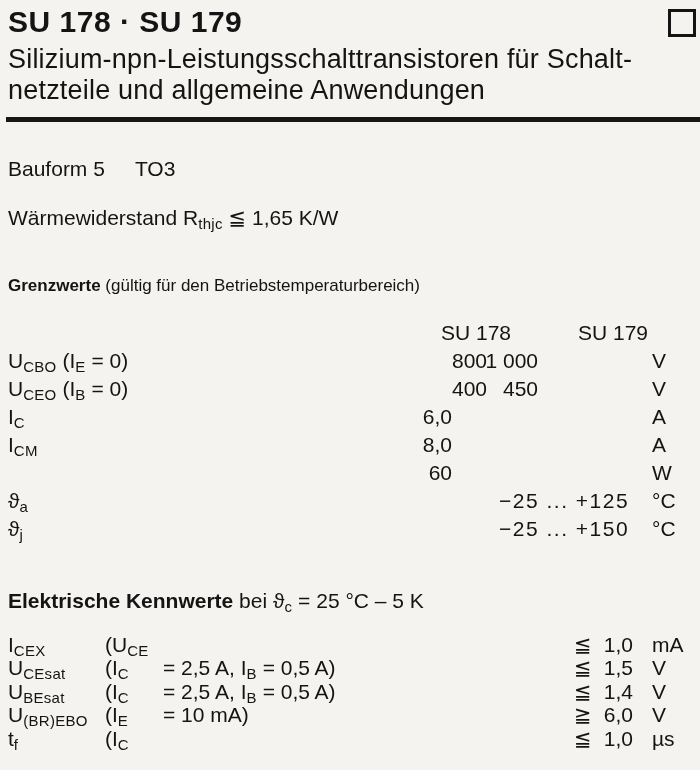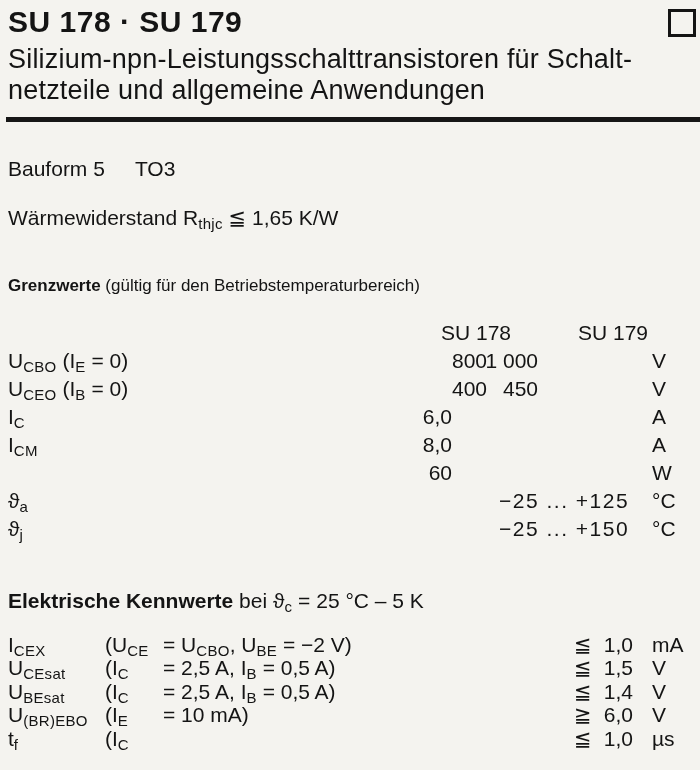--- a/index.html
+++ b/index.html
@@ -116,21 +116,20 @@
   </div>
 
 <div class="abs" id="kw-heading">
   <span class="hbold">Elektrische Kennwerte</span><span><span> bei ϑ</span><span class="sub">c</span><span> = 25 °C – 5 K</span></span>
 </div>
 
 <div id="kw-rows">
     <div class="trow">
       <span class="cell lbl"><span>I</span><span class="sub">CEX</span></span>
       <span class="cell cond1"><span>(U</span><span class="sub">CE</span></span>
-      <span class="cell cond2"><span>= U</span><span class="sub">CBO</span><span>, U</span><span class="sub">BE</span><span> = −2 V)</span></span>
       <span class="cell cmp">≦</span>
       <span class="cell val">1,0</span>
       <span class="cell unit2">mA</span>
     </div>
     <div class="trow">
       <span class="cell lbl"><span>U</span><span class="sub">CEsat</span></span>
       <span class="cell cond1"><span>(I</span><span class="sub">C</span></span>
       <span class="cell cond2"><span>= 2,5 A, I</span><span class="sub">B</span><span> = 0,5 A)</span></span>
       <span class="cell cmp">≦</span>
       <span class="cell val">1,5</span>

